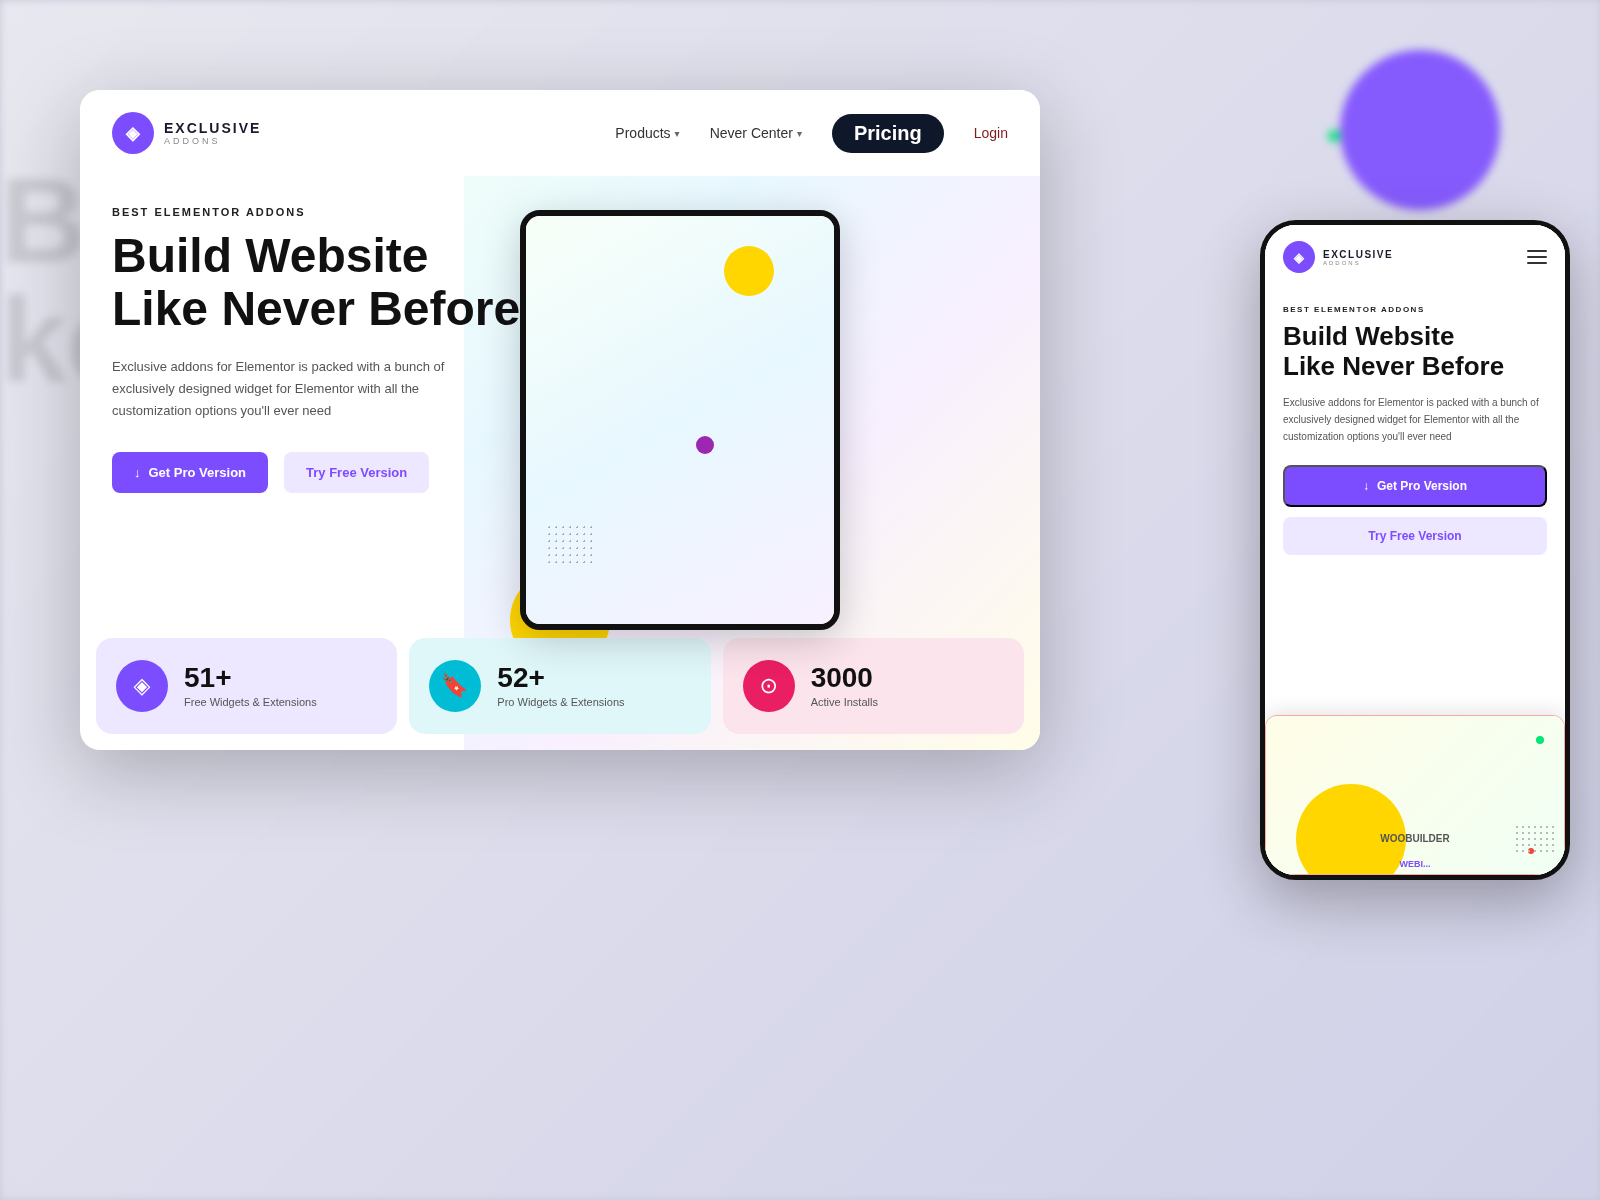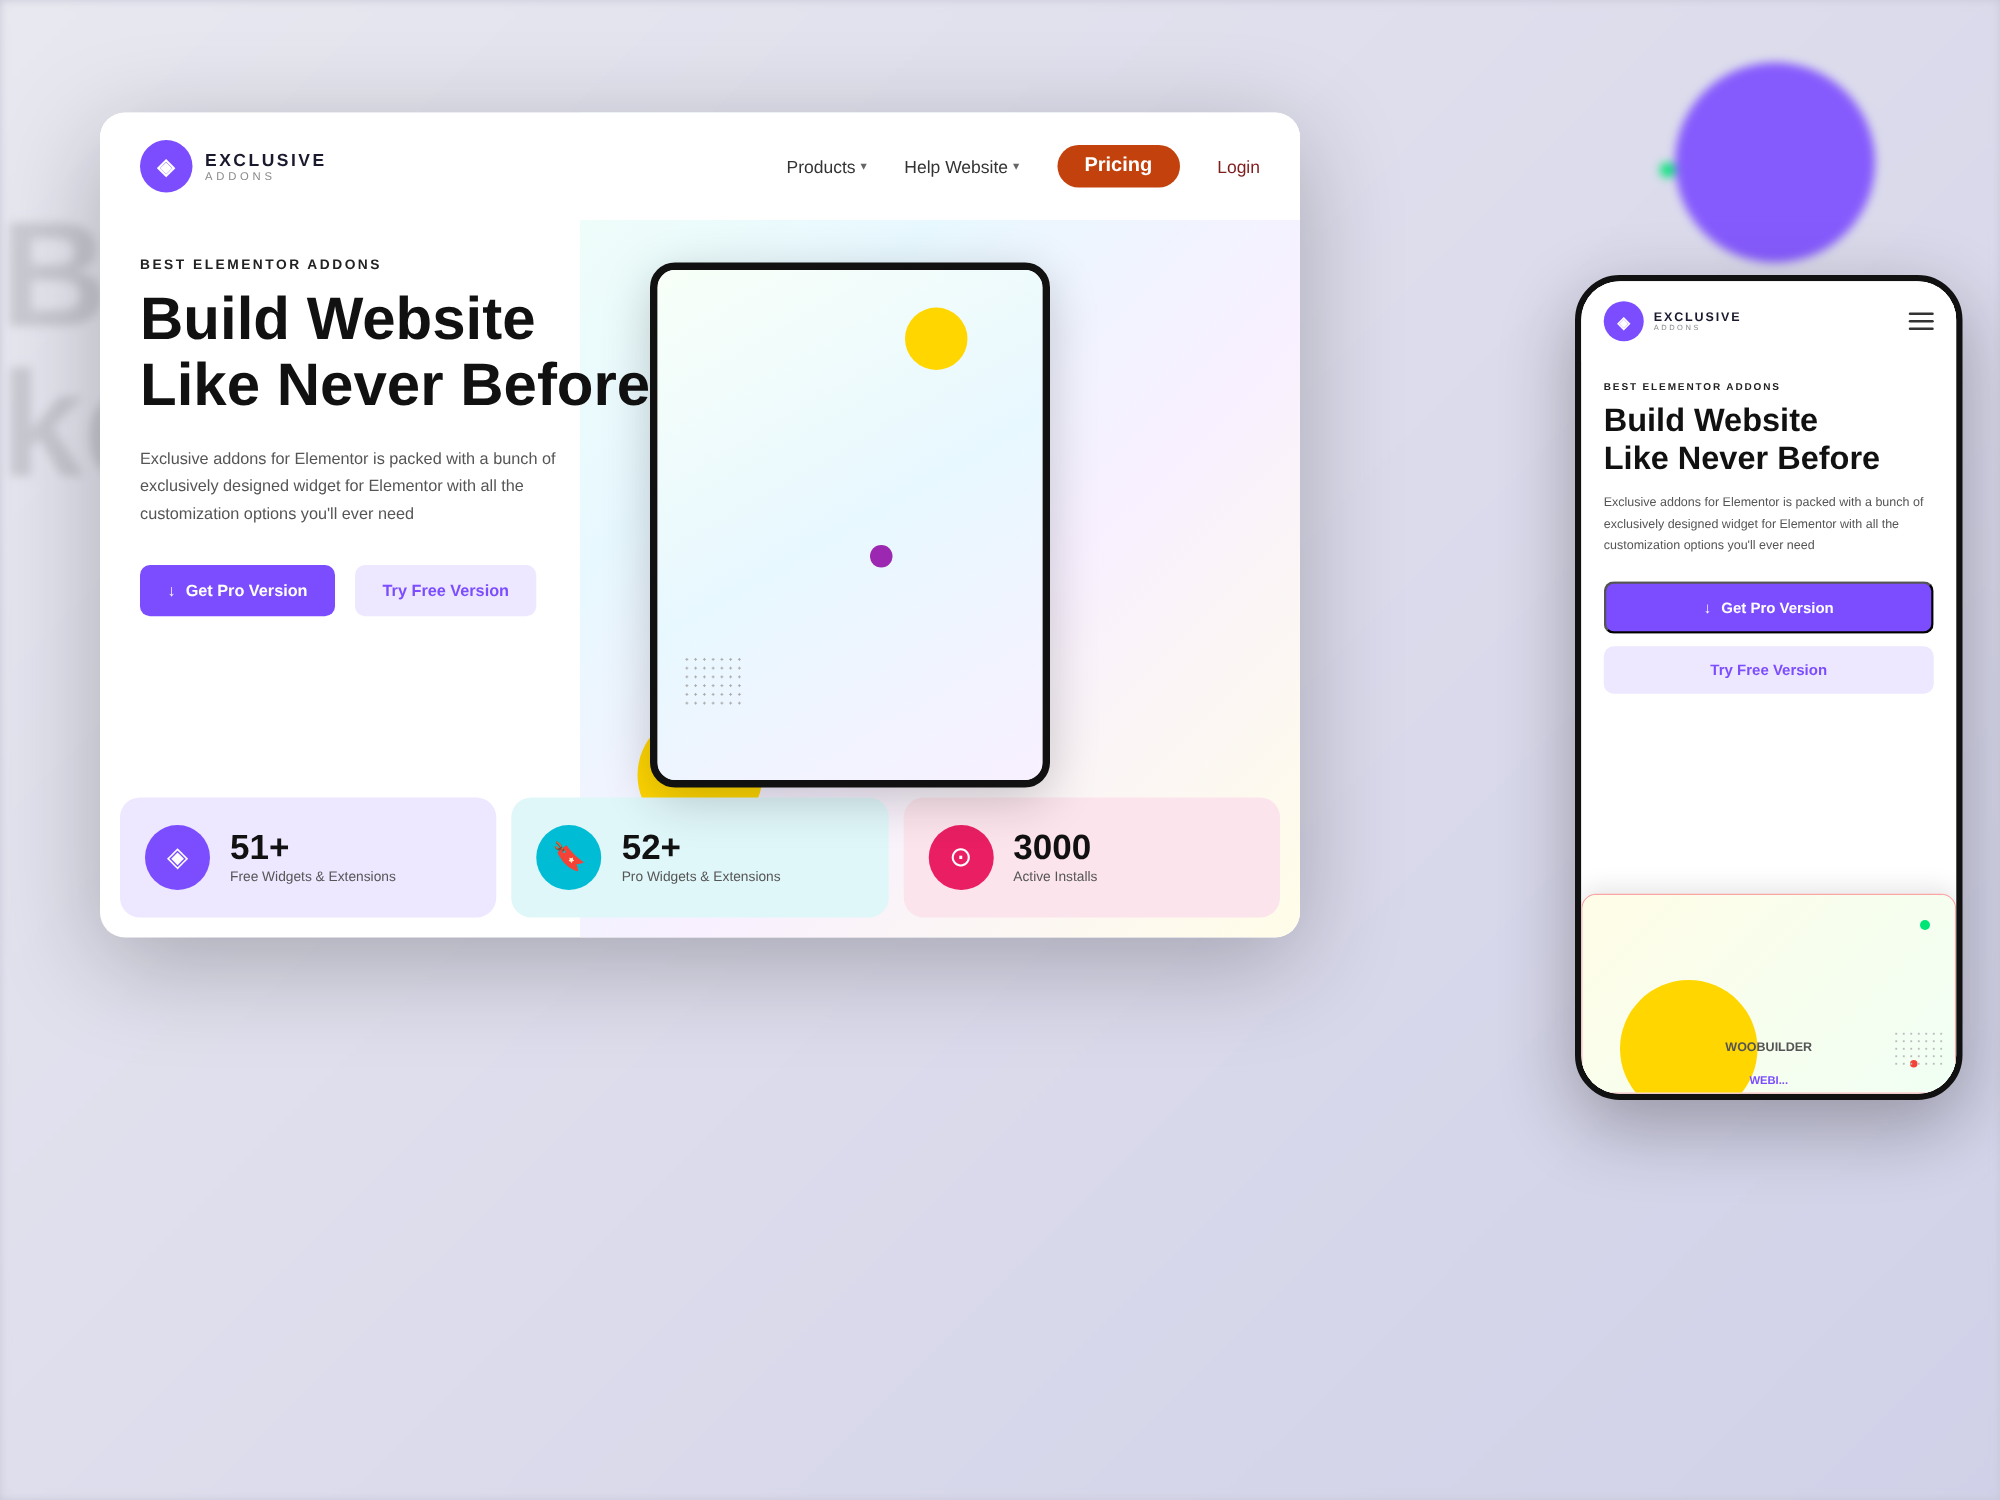--- a/index.html
+++ b/index.html
@@ -158,25 +158,25 @@
       display: flex;
       align-items: center;
       gap: 4px;
       cursor: pointer;
     }
     .nav-link .chevron {
       font-size: 10px;
       color: #666;
     }
     .nav-pricing-btn {
-      background: #c2410c;
+      background: #0f172a;
       color: white;
       padding: 8px 22px;
       border-radius: 25px;
-      font-size: 16px;
+      font-size: 20px;
       font-weight: 600;
       cursor: pointer;
     }
     .nav-login {
       font-size: 14px;
       color: #7f1d1d;
       cursor: pointer;
     }
 
     
@@ -554,21 +554,21 @@
         <span class="logo-text-main">EXCLUSIVE</span>
         <span class="logo-text-sub">ADDONS</span>
       </div>
     </div>
     <div class="nav-links">
       <span class="nav-link">
         <span>Products</span>
         <span class="chevron">▾</span>
       </span>
       <span class="nav-link">
-        <span>Help Website</span>
+        <span>Never Center</span>
         <span class="chevron">▾</span>
       </span>
       <span class="nav-pricing-btn">Pricing</span>
       <span class="nav-login">Login</span>
     </div>
   </div>
 
   <div class="desktop-hero">
     <div class="hero-tag">BEST ELEMENTOR ADDONS</div>
     <div class="hero-title">

